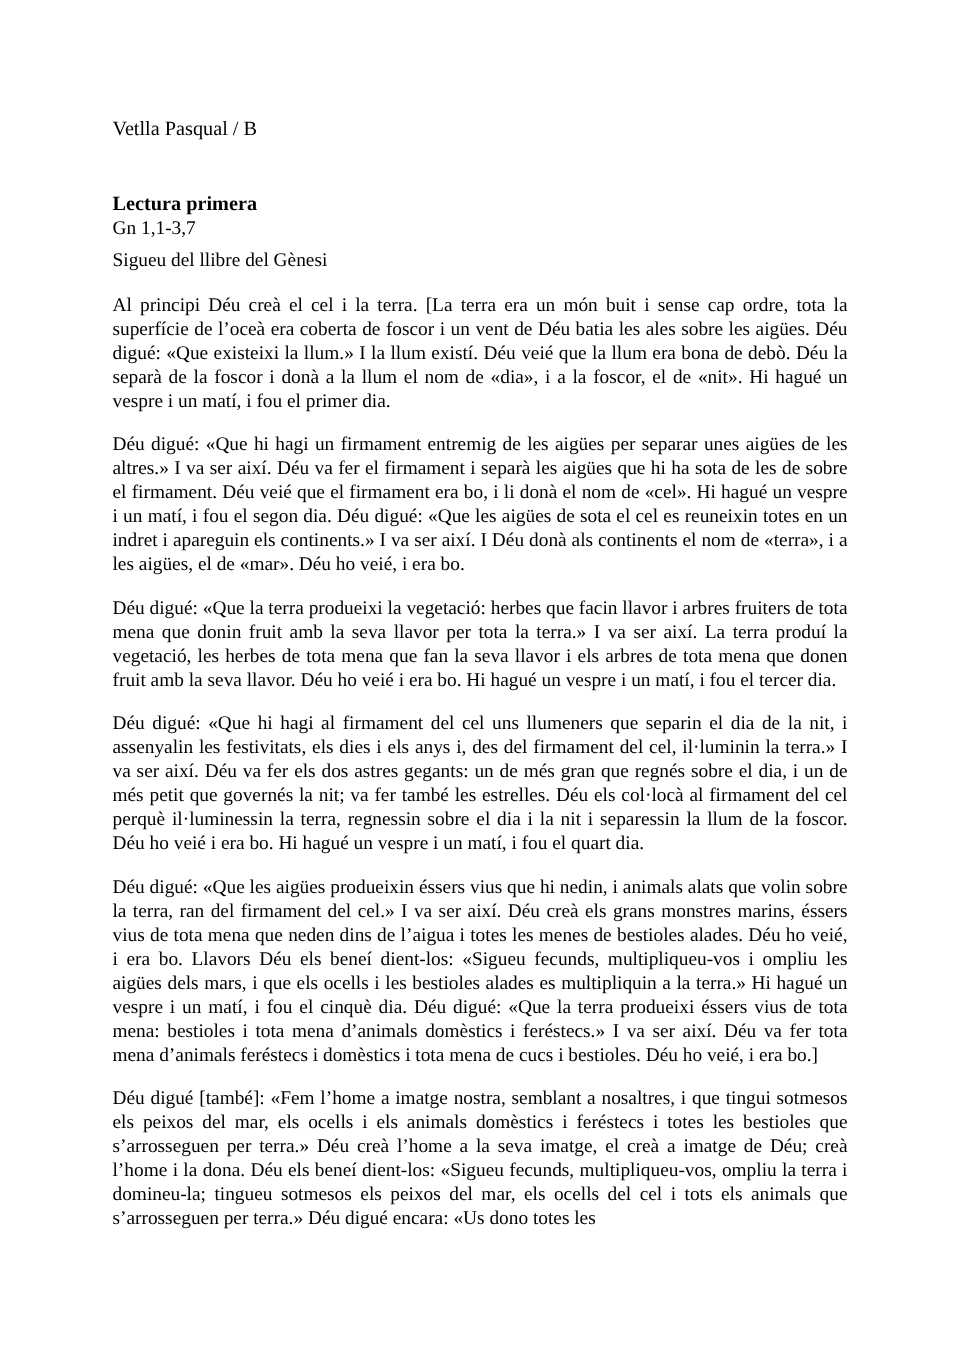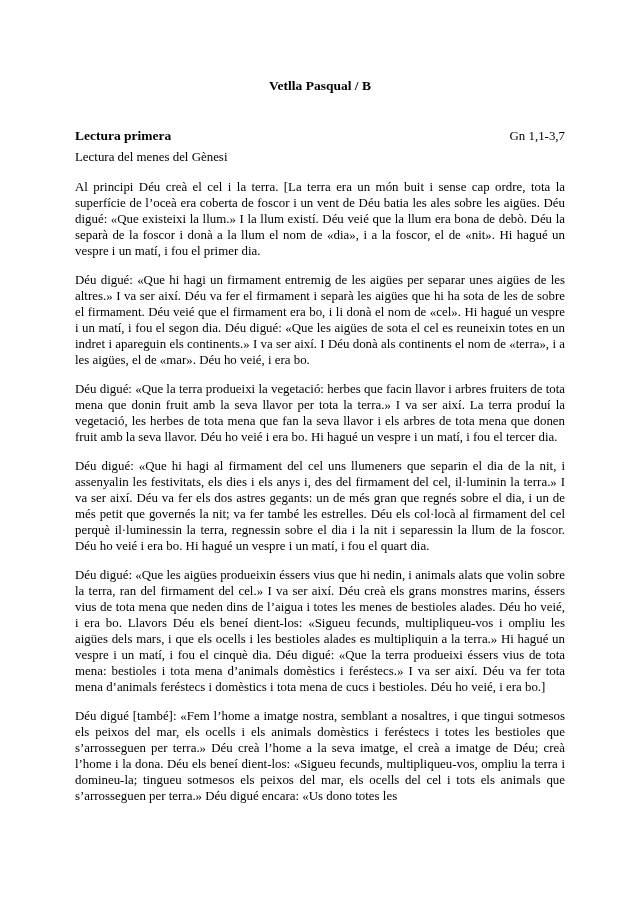--- a/index.html
+++ b/index.html
@@ -14,31 +14,32 @@
     box-sizing: border-box;
     background: #ffffff;
     color: #000000;
     font-family: "Liberation Serif", serif;
     font-size: 12.9px;
     line-height: 16px;
     padding: 77px 75px 0 75px;
     overflow: hidden;
   }
   .doc-title {
-    text-align: center;
-    font-weight: bold;
+    text-align: left;
+    font-weight: normal;
     font-size: 13.5px;
     line-height: 17px;
     margin: 0 0 33px 0;
   }
   .heading-row {
     display: flex;
     justify-content: space-between;
     align-items: baseline;
     margin: 0 0 5px 0;
+    flex-direction: column;
   }
   .reading-heading {
     font-weight: bold;
     font-size: 13.5px;
     line-height: 17px;
   }
   .scripture-ref {
     font-size: 12.9px;
   }
   .source-line {
@@ -55,21 +56,21 @@
 
 <div class="page">
 
   <div class="doc-title">Vetlla Pasqual / B</div>
 
   <div class="heading-row">
     <span class="reading-heading">Lectura primera</span>
     <span class="scripture-ref">Gn 1,1-3,7</span>
   </div>
 
-  <p class="source-line">Lectura del menes del Gènesi</p>
+  <p class="source-line">Sigueu del llibre del Gènesi</p>
 
   <p class="body-paragraph">Al principi Déu creà el cel i la terra. [La terra era un món buit i sense cap ordre, tota la superfície de l’oceà era coberta de foscor i un vent de Déu batia les ales sobre les aigües. Déu digué: «Que existeixi la llum.» I la llum existí. Déu veié que la llum era bona de debò. Déu la separà de la foscor i donà a la llum el nom de «dia», i a la foscor, el de «nit». Hi hagué un vespre i un matí, i fou el primer dia.</p>
 
   <p class="body-paragraph">Déu digué: «Que hi hagi un firmament entremig de les aigües per separar unes aigües de les altres.» I va ser així. Déu va fer el firmament i separà les aigües que hi ha sota de les de sobre el firmament. Déu veié que el firmament era bo, i li donà el nom de «cel». Hi hagué un vespre i un matí, i fou el segon dia. Déu digué: «Que les aigües de sota el cel es reuneixin totes en un indret i apareguin els continents.» I va ser així. I Déu donà als continents el nom de «terra», i a les aigües, el de «mar». Déu ho veié, i era bo.</p>
 
   <p class="body-paragraph">Déu digué: «Que la terra produeixi la vegetació: herbes que facin llavor i arbres fruiters de tota mena que donin fruit amb la seva llavor per tota la terra.» I va ser així. La terra produí la vegetació, les herbes de tota mena que fan la seva llavor i els arbres de tota mena que donen fruit amb la seva llavor. Déu ho veié i era bo. Hi hagué un vespre i un matí, i fou el tercer dia.</p>
 
   <p class="body-paragraph">Déu digué: «Que hi hagi al firmament del cel uns llumeners que separin el dia de la nit, i assenyalin les festivitats, els dies i els anys i, des del firmament del cel, il·luminin la terra.» I va ser així. Déu va fer els dos astres gegants: un de més gran que regnés sobre el dia, i un de més petit que governés la nit; va fer també les estrelles. Déu els col·locà al firmament del cel perquè il·luminessin la terra, regnessin sobre el dia i la nit i separessin la llum de la foscor. Déu ho veié i era bo. Hi hagué un vespre i un matí, i fou el quart dia.</p>
 
   <p class="body-paragraph">Déu digué: «Que les aigües produeixin éssers vius que hi nedin, i animals alats que volin sobre la terra, ran del firmament del cel.» I va ser així. Déu creà els grans monstres marins, éssers vius de tota mena que neden dins de l’aigua i totes les menes de bestioles alades. Déu ho veié, i era bo. Llavors Déu els beneí dient-los: «Sigueu fecunds, multipliqueu-vos i ompliu les aigües dels mars, i que els ocells i les bestioles alades es multipliquin a la terra.» Hi hagué un vespre i un matí, i fou el cinquè dia. Déu digué: «Que la terra produeixi éssers vius de tota mena: bestioles i tota mena d’animals domèstics i feréstecs.» I va ser així. Déu va fer tota mena d’animals feréstecs i domèstics i tota mena de cucs i bestioles. Déu ho veié, i era bo.]</p>

